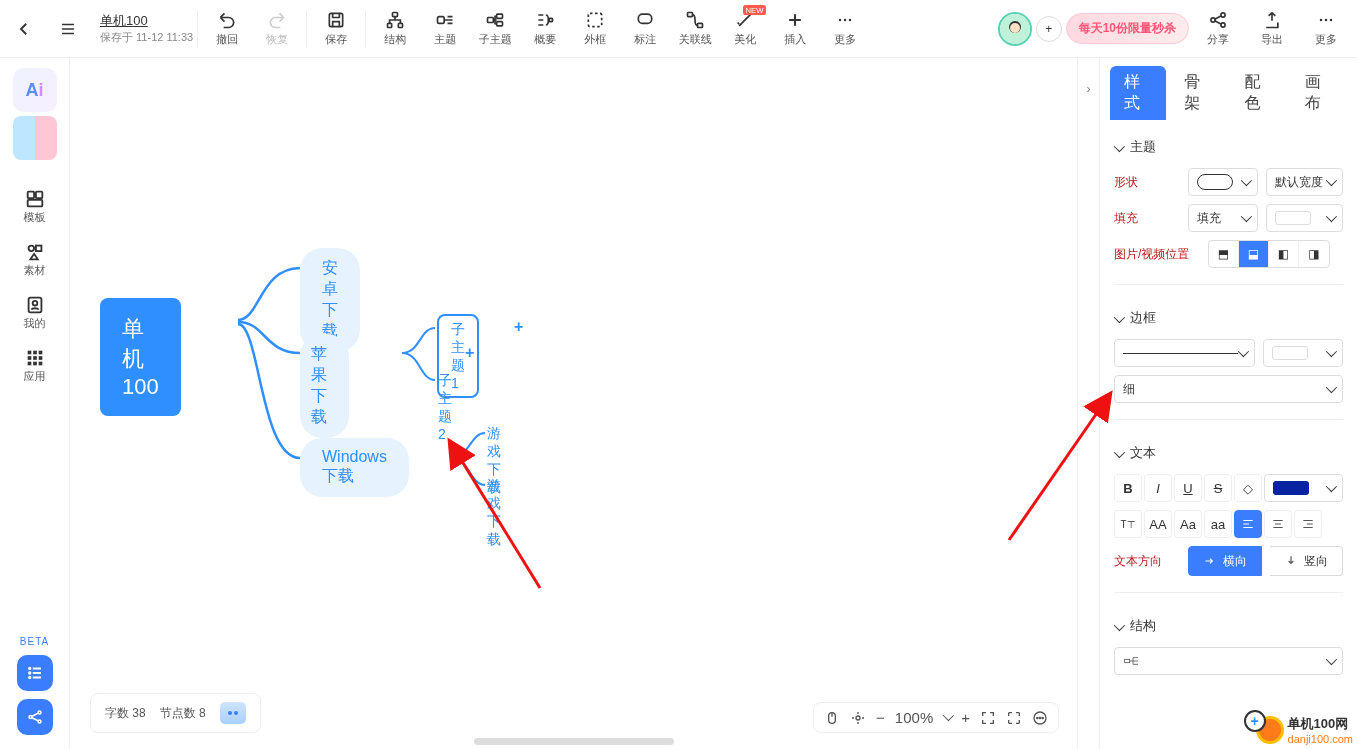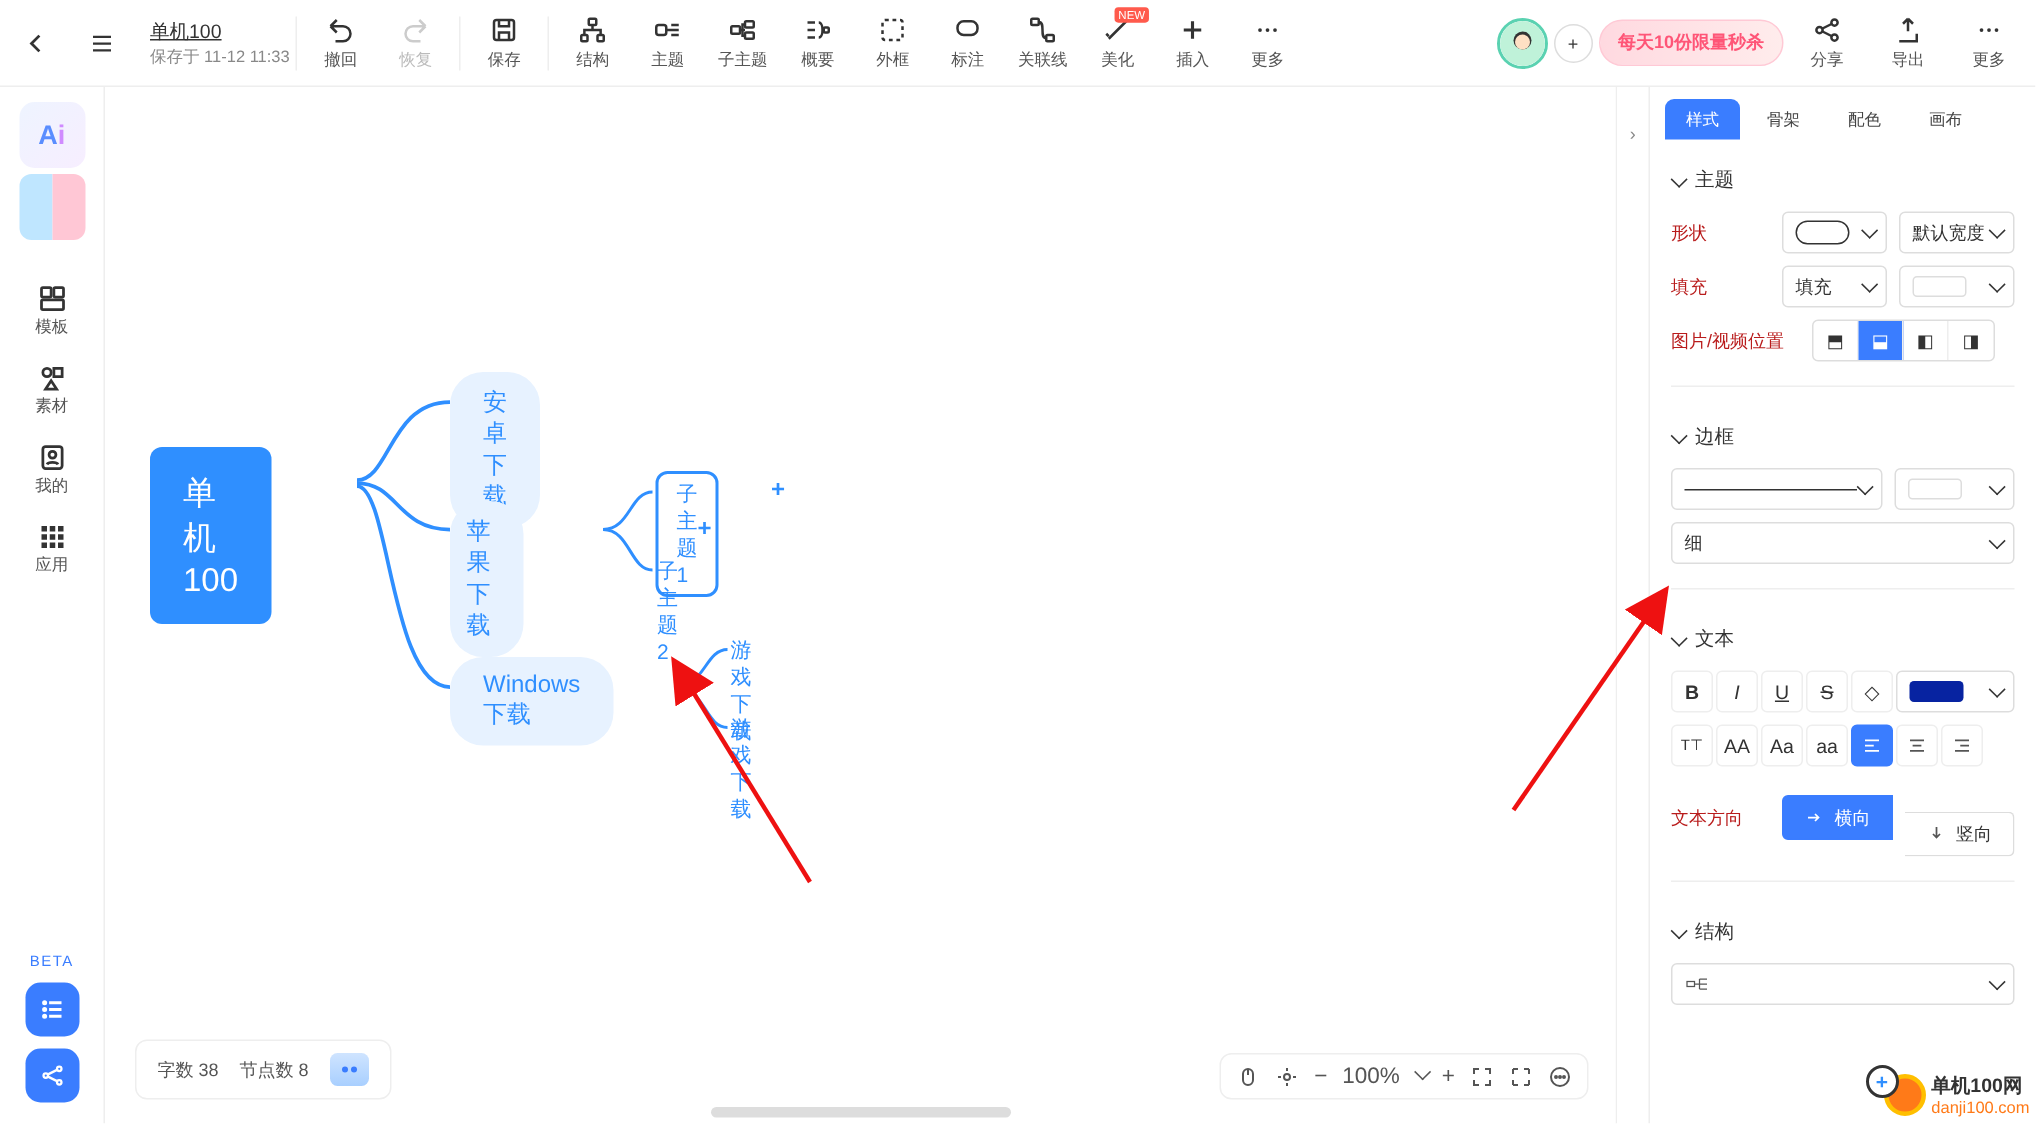--- a/index.html
+++ b/index.html
@@ -40,21 +40,21 @@
 svg.connectors { position:absolute; left:0; top:0; pointer-events:none;}
 .status-bar { position:absolute; left:20px; bottom:16px; background:#fff; border:1px solid #eee; border-radius:8px; padding:8px 14px; display:flex; align-items:center; gap:14px; font-size:12px; color:#555;}
 .status-bar .bot { width:26px; height:22px; background:linear-gradient(#cfe4ff,#a8cfff); border-radius:5px; display:flex;align-items:center;justify-content:center;}
 .zoom-bar { position:absolute; right:18px; bottom:16px; background:#fff; border:1px solid #eee; border-radius:8px; padding:6px 10px; display:flex; align-items:center; gap:10px; color:#555;}
 .zoom-bar .it { cursor:pointer; font-size:15px; display:flex;align-items:center;}
 .hscroll { position:absolute; bottom:4px; left:50%; transform:translateX(-50%); width:200px; height:7px; background:#ddd; border-radius:4px;}
 
 .right-toggle { width:22px; display:flex; align-items:flex-start; justify-content:center; padding-top:24px; border-left:1px solid #eee;}
 .right-toggle .chev { cursor:pointer; color:#888;}
 .right-panel { width:258px; border-left:1px solid #eee; display:flex; flex-direction:column; }
-.rp-tabs { display:flex; padding:8px 10px 0; gap:4px; font-size:11px;}
+.rp-tabs { display:flex; padding:8px 10px 0; gap:4px; font-size:16px;}
 .rp-tab { padding:6px 14px; border-radius:6px 6px 0 0; cursor:pointer; color:#444;}
 .rp-tab.active { background:#3a7dff; color:#fff;}
 .rp-body { flex:1; overflow-y:auto; padding: 6px 14px 20px;}
 .rp-section-head { display:flex; align-items:center; gap:8px; padding:12px 0 8px; cursor:pointer; color:#333; font-size:13px;}
 .rp-row { display:flex; align-items:center; gap:8px; padding:4px 0;}
 .rp-label { font-size:12px; color:#b91c1c; width:66px; flex-shrink:0;}
 .rp-select { flex:1; height:28px; border:1px solid #ddd; border-radius:4px; display:flex; align-items:center; justify-content:space-between; padding:0 8px; font-size:12px; background:#fff; cursor:pointer;}
 .shape-prev { width:36px; height:16px; border:1.5px solid #333; border-radius:9px;}
 .pos-btns { display:flex; border:1px solid #ddd; border-radius:4px; overflow:hidden;}
 .pos-btn { width:30px; height:26px; display:flex;align-items:center;justify-content:center; cursor:pointer; font-size:12px; border-right:1px solid #eee;}
@@ -508,21 +508,21 @@
           </div>
       </div>
       <div class="rp-row">
         <div class="rp-label">文本方向</div>
         <div class="dir-btn active" style="border-radius:4px 0 0 4px;">
             <svg width="14" height="14" viewBox="0 0 24 24" stroke="#fff" stroke-width="2" fill="none">
               <path d="M4 12h12M12 8l4 4-4 4"></path>
             </svg>
             <span>横向</span>
           </div>
-        <div class="dir-btn" style="border-radius:0 4px 4px 0;border-left:none;margin-top:22px;">
+        <div class="dir-btn" style="border-radius:0 4px 4px 0;border-left:none;">
             <svg width="14" height="14" viewBox="0 0 24 24" stroke="#555" stroke-width="2" fill="none">
               <path d="M12 4v12M8 12l4 4 4-4"></path>
             </svg>
             <span>竖向</span>
           </div>
       </div>
       <hr style="border:none;border-top:1px solid #eee;margin:12px 0;">
 
       <div class="rp-section-head">
           <span class="chev-down"></span>

